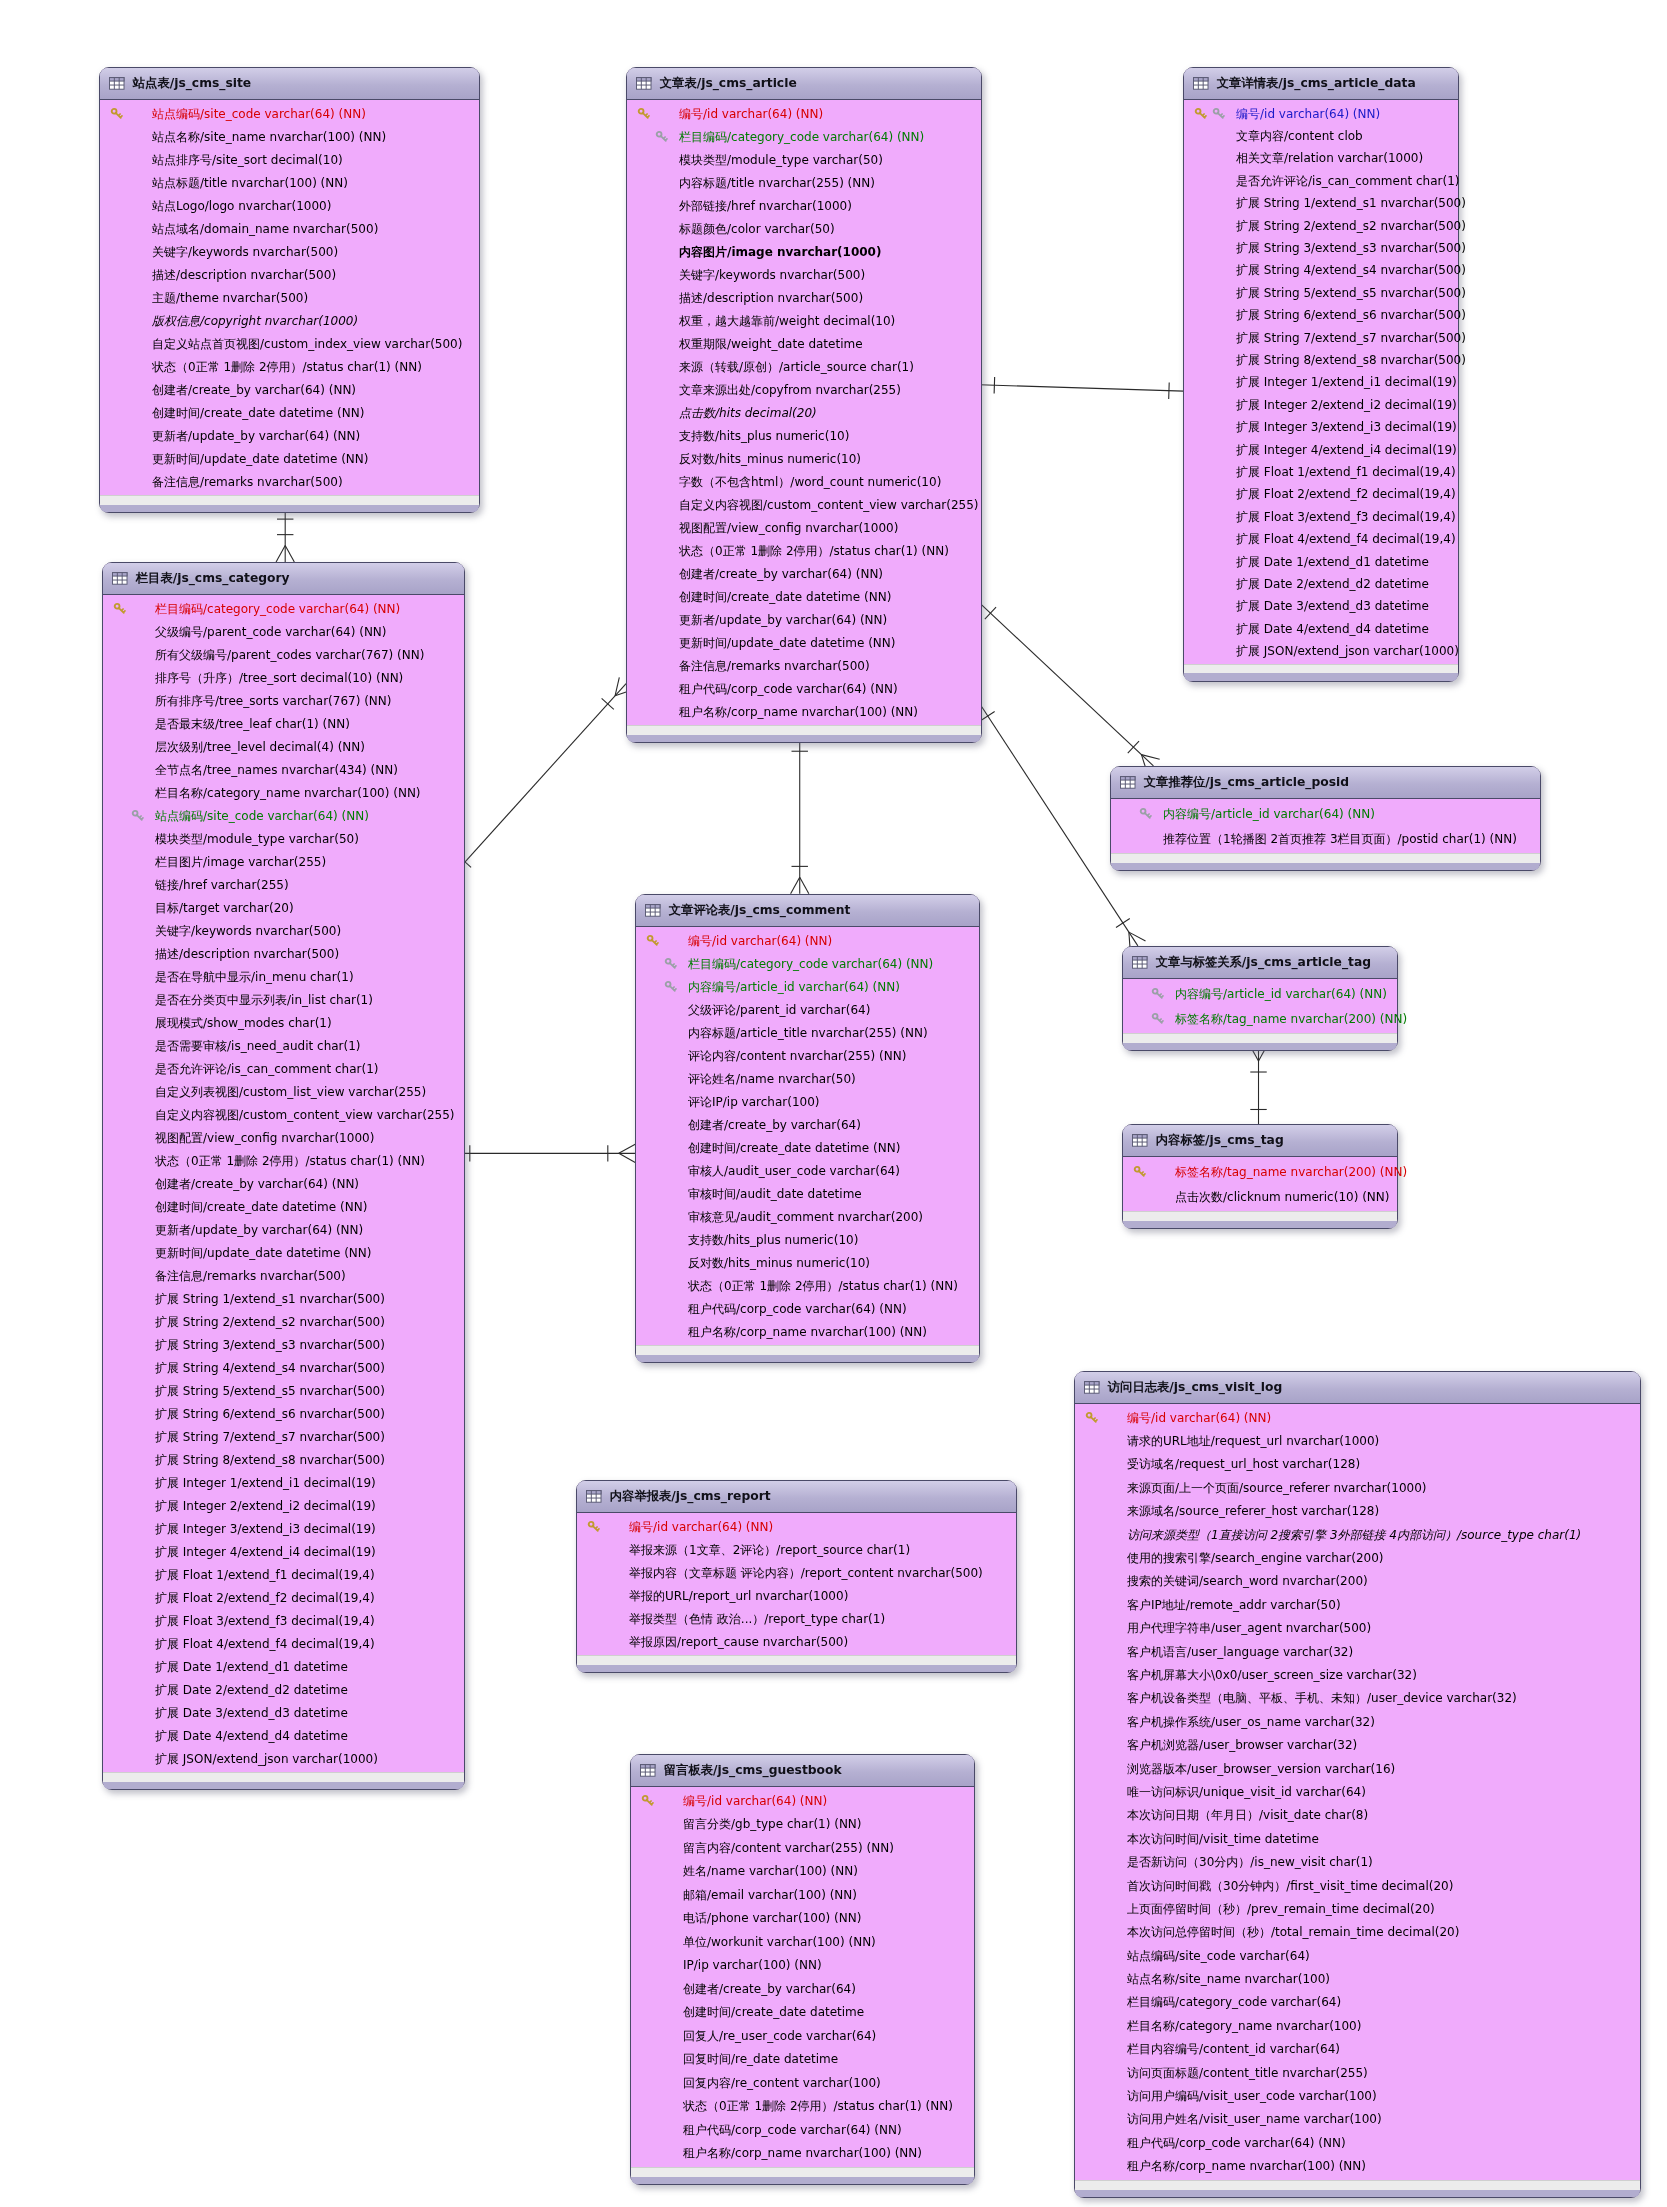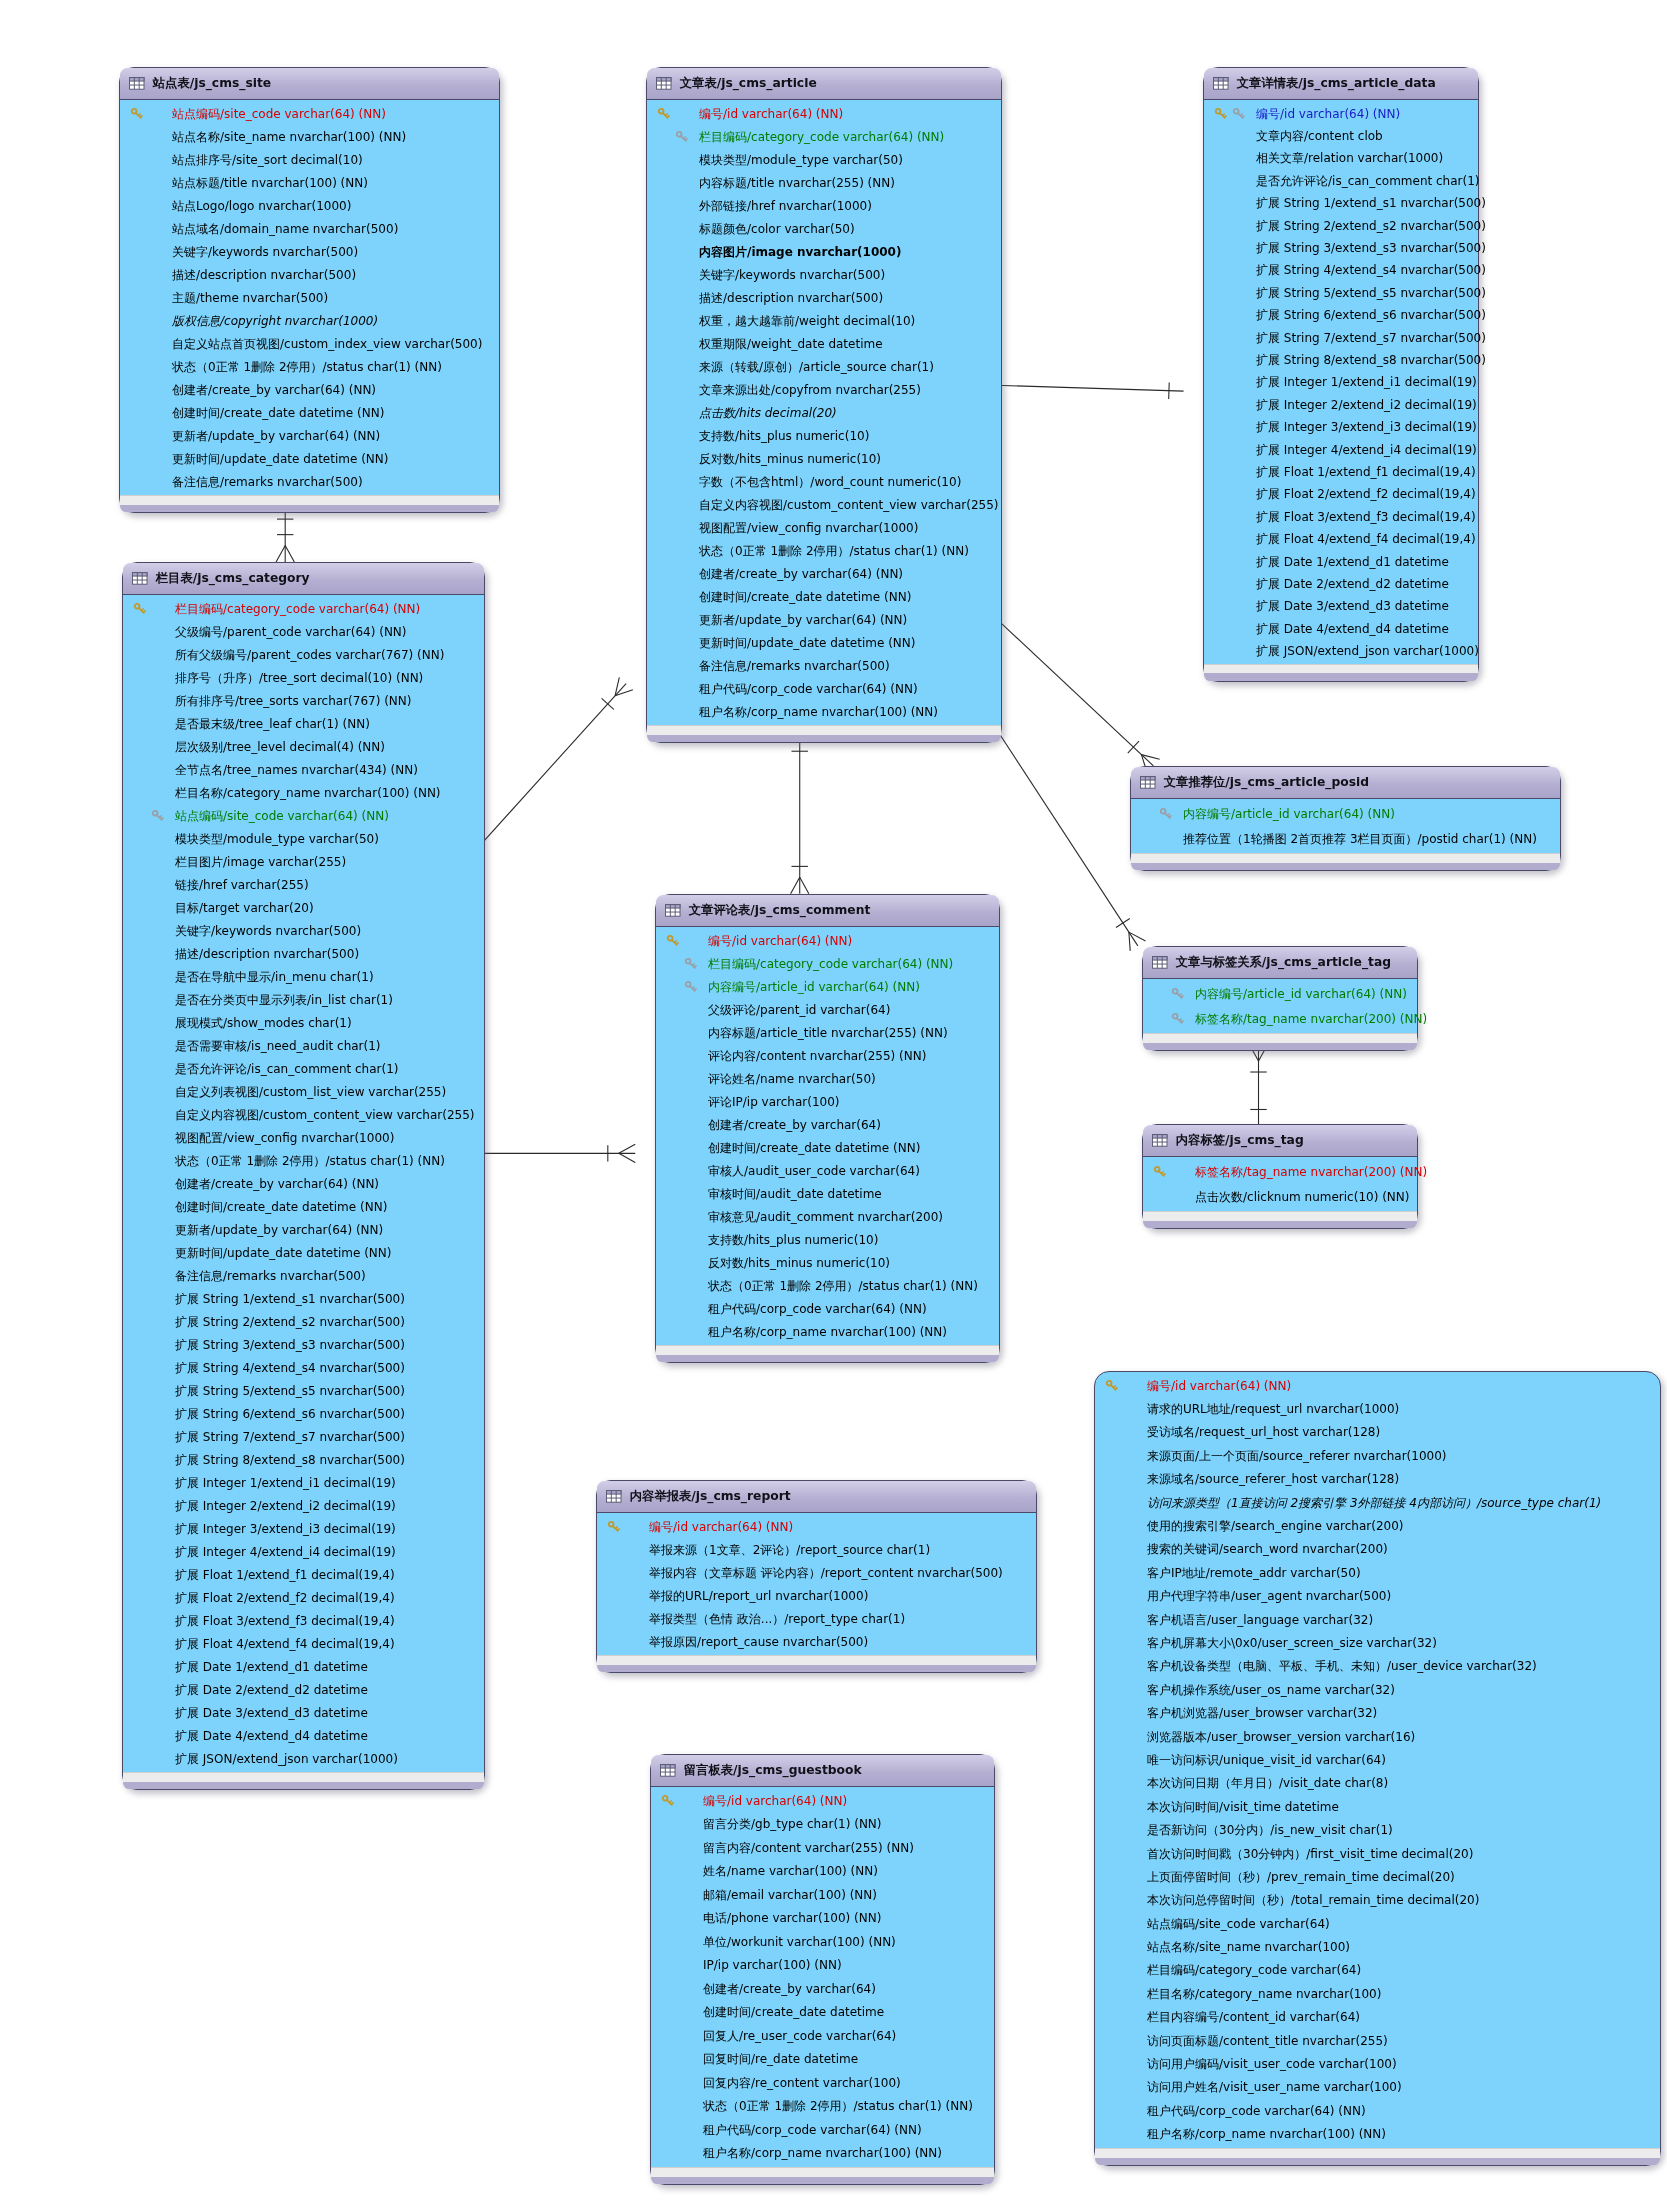--- a/index.html
+++ b/index.html
@@ -1,20 +1,20 @@
 <!DOCTYPE html>
 <html style="font-size:14.6px"><head>
 <meta charset="utf-8">
 <style>
   html,body{margin:0;padding:0;background:#fff;}
   .canvas{position:relative;width:1668px;height:2208px;background:#ffffff;
           font-family:"DejaVu Sans","Liberation Sans",sans-serif;overflow:hidden;}
   svg.rel-layer{position:absolute;left:0;top:0;width:1668px;height:2208px;z-index:1;}
-  .etable{position:absolute;z-index:2;background:#7dd3fc;border:1.8px solid #4a4a68;border-radius:15px;
-          box-shadow:2.7px 3.7px 6.4px rgba(96,96,118,.38);margin-left:20px;}
+  .etable{position:absolute;z-index:2;background:#f0abfc;border:1.8px solid #4a4a68;border-radius:10px;
+          box-shadow:2.7px 3.7px 6.4px rgba(96,96,118,.38);}
   .thead{height:31px;display:flex;align-items:center;gap:8.2px;padding:0 9.1px;
          background:linear-gradient(180deg,#d2cee8 0%,#b5b0d2 55%,#a8a3c8 100%);
          border-bottom:1.8px solid #4a4a68;border-radius:7.3px 7.3px 0 0;
          font-size:12.3px;font-weight:600;color:#101018;white-space:nowrap;}
   .ticon{flex:0 0 auto;display:flex;}
   .ticon svg{width:15.5px;height:12.8px;display:block;}
   .tbody{padding:2.7px 0 1.8px 0;}
   .frow{position:relative;padding-left:52px;padding-right:5.5px;font-size:12px;color:#000;
         white-space:nowrap;overflow:visible;}
   .kicon{position:absolute;top:50%;transform:translateY(-50%);width:13.7px;height:13.7px;}
@@ -527,20 +527,32 @@
         <div class="frow" style="height: 23.5px; line-height: 23.5px;"><span class="ftext ">状态（0正常 1删除 2停用）/status char(1) (NN)</span></div>
         <div class="frow" style="height: 23.5px; line-height: 23.5px;"><span class="ftext ">租户代码/corp_code varchar(64) (NN)</span></div>
         <div class="frow" style="height: 23.5px; line-height: 23.5px;"><span class="ftext ">租户名称/corp_name nvarchar(100) (NN)</span></div>
       </div>
     <div class="tfoot">
       <div class="s1"></div>
         <div class="s2"></div>
     </div>
   </div>
     <div class="etable" style="left: 1074px; top: 1371px; width: 565px;">
+    <div class="thead">
+      <span class="ticon">
+        <svg viewBox="0 0 16 13" xmlns="http://www.w3.org/2000/svg">
+          <rect x="0.5" y="0.5" width="15" height="12" fill="#ffffff" stroke="#5a5a74"></rect>
+          <rect x="0.5" y="0.5" width="15" height="3.6" fill="#a9a5c9" stroke="#5a5a74"></rect>
+          <line x1="5.5" y1="0.5" x2="5.5" y2="12.5" stroke="#5a5a74"></line>
+          <line x1="10.5" y1="0.5" x2="10.5" y2="12.5" stroke="#5a5a74"></line>
+          <line x1="0.5" y1="8.2" x2="15.5" y2="8.2" stroke="#5a5a74"></line>
+        </svg>
+      </span>
+      <span class="ttitle">访问日志表/js_cms_visit_log</span>
+    </div>
     <div class="tbody">
         <div class="frow" style="height: 23.4px; line-height: 23.4px;"><span class="kicon k-pk">
             <svg viewBox="0 0 16 16" xmlns="http://www.w3.org/2000/svg">
               <circle cx="4.8" cy="4.8" r="2.8" fill="none" stroke="#c19a2e" stroke-width="2.2"></circle>
               <path d="M6.9 6.9 L12.6 12.6 M9.9 9.9 l1.9 -1.9 M12.1 12.1 l1.9 -1.9" stroke="#c19a2e" stroke-width="2" fill="none" stroke-linecap="round"></path>
             </svg>
           </span><span class="ftext t-pk">编号/id varchar(64) (NN)</span></div>
         <div class="frow" style="height: 23.4px; line-height: 23.4px;"><span class="ftext ">请求的URL地址/request_url nvarchar(1000)</span></div>
         <div class="frow" style="height: 23.4px; line-height: 23.4px;"><span class="ftext ">受访域名/request_url_host varchar(128)</span></div>
         <div class="frow" style="height: 23.4px; line-height: 23.4px;"><span class="ftext ">来源页面/上一个页面/source_referer nvarchar(1000)</span></div>

